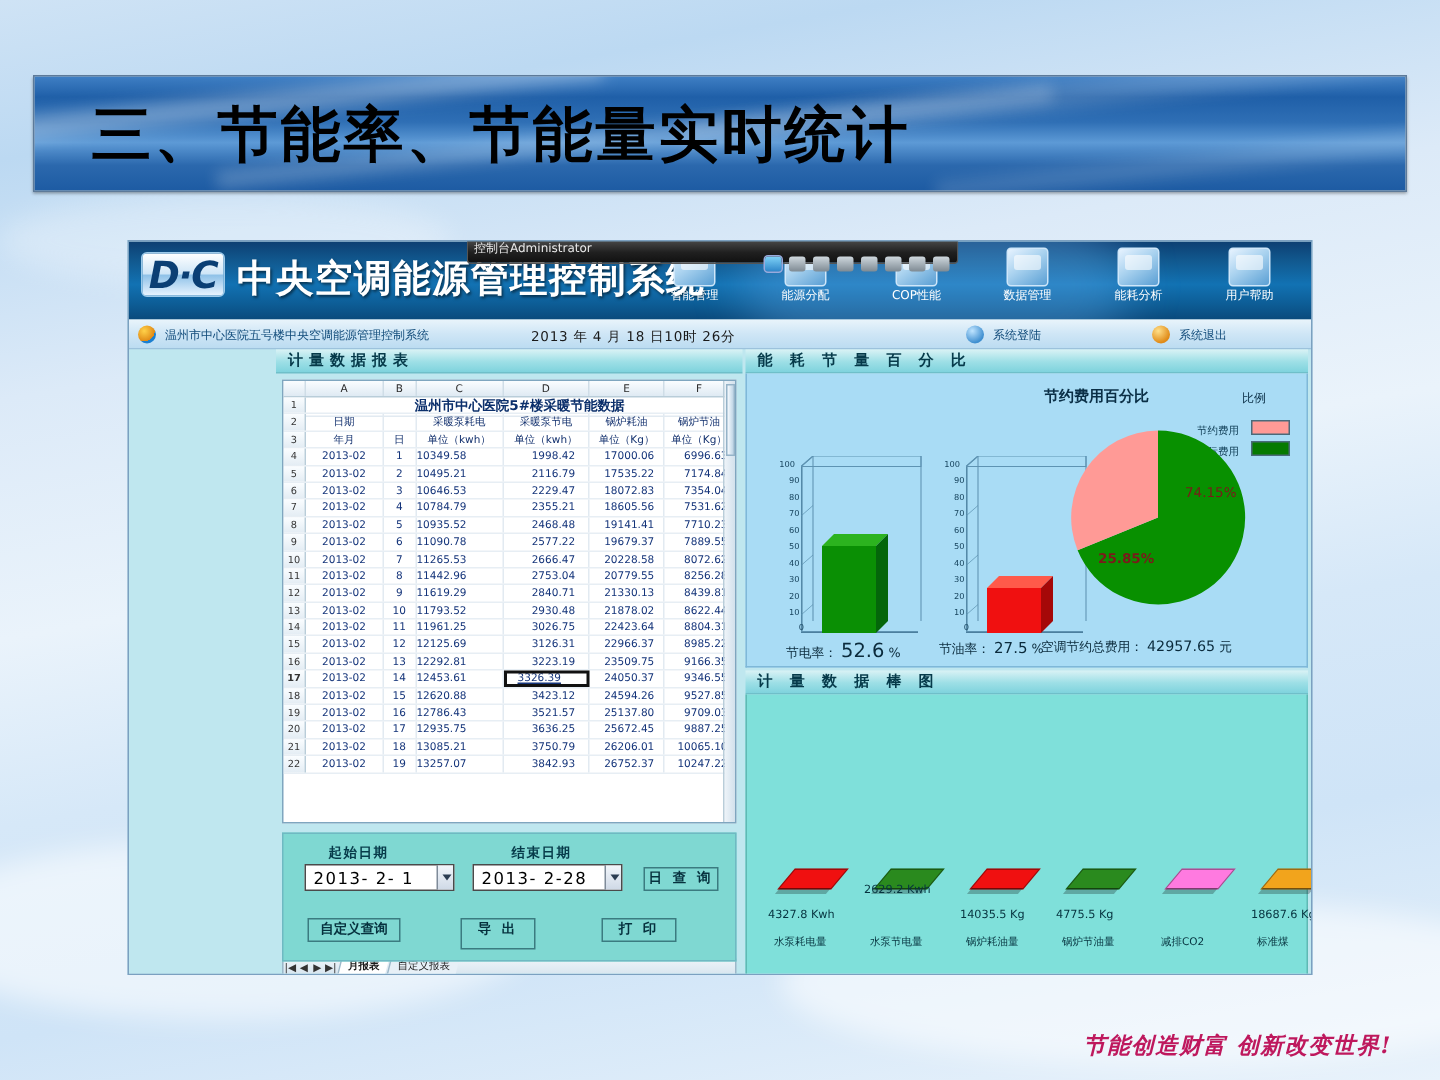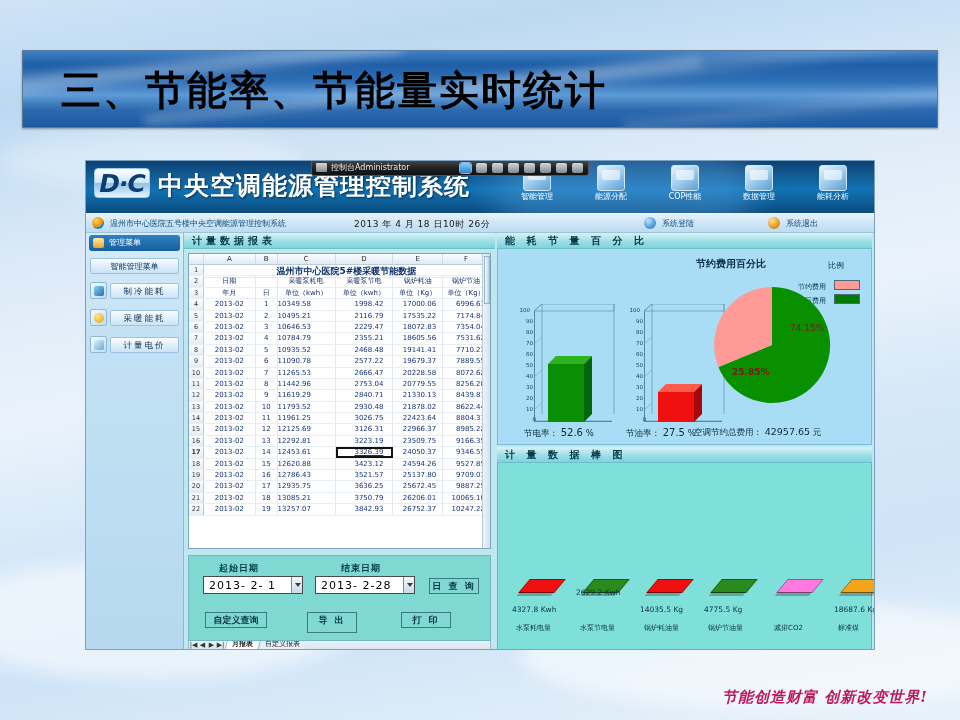--- a/index.html
+++ b/index.html
@@ -58,24 +58,24 @@
   .nav-item{ width:74px; text-align:center; color:#ffffff; font-size:8px; padding-top:2px; cursor:pointer;}
   .nav-ico{ width:28px; height:26px; margin:0 auto 1px; border-radius:3px;
             background:linear-gradient(145deg,#e7f3ff 0%,#a9d2ef 45%,#5a9fd4 100%);
             border:1px solid #cfe7fa; position:relative; }
   .nav-ico::after{ content:""; position:absolute; left:4px; top:4px; width:18px; height:10px;
             background:rgba(255,255,255,.6); border-radius:2px; }
   .nav-lbl{ display:block; line-height:10px; }
 
   
   #console-toolbar{
-    position:absolute; left:225px; top:-1px; width:278px; height:16px; z-index:9;
+    position:absolute; left:225px; top:-1px; width:328px; height:16px; z-index:9;
     background:linear-gradient(180deg,#4a4a4a 0%,#202020 55%,#111 100%);
     border:1px solid #555; border-top:none; border-radius:0 0 3px 3px;
-    display:flex; align-items:center; color:#e9e9e9; font-size:8px;
+    display:flex; align-items:flex-start; color:#e9e9e9; font-size:8px;flex-direction:column;
   }
   #console-toolbar .ct-ico{ width:11px; height:9px; margin-left:4px; border-radius:1px;
       background:linear-gradient(180deg,#d8d8d8,#8c8c8c); display:inline-block;}
   #console-title{ margin-left:4px; white-space:nowrap; }
   #console-toolbar .tb-btns{ margin-left:auto; display:flex; gap:5px; padding-right:5px;}
   .tb-btn{ width:11px; height:10px; border-radius:2px;
       background:linear-gradient(180deg,#cfd8de,#7e8a93); display:block;}
   .tb-btn.sel{ background:linear-gradient(180deg,#7fd2f7,#2e86c9); outline:1px solid #9ad; }
 
   
@@ -142,21 +142,21 @@
   .srow{ display:flex; height:11.4px; font-size:7px; color:#14347a; border-bottom:1px solid #e7eef4;}
   .srow > div{ border-right:1px solid #e2eaf1; line-height:11.4px; }
   .srow .idx{ width:15px; text-align:center; color:#333; background:linear-gradient(180deg,#fafdff,#e4edf4);
      border-right:1px solid #b9cdd9; font-size:6.5px;}
   .srow .a{ width:52px; text-align:center;} .srow .b{ width:22px; text-align:center;}
   .srow .c{ width:58px; text-align:right; padding-right:26px;}
   .srow .d{ width:58px; text-align:right; padding-right:9px;}
   .srow .e{ width:50px; text-align:right; padding-right:6px;}
   .srow .f{ width:47px; text-align:right; padding-right:4px;}
   .srow.sel .idx{ font-weight:bold; }
-  .srow .d.active{ outline:2px solid #111; outline-offset:-2px; text-decoration:underline; }
+  .srow .d.active{ outline:2px solid #111; outline-offset:-2px; text-decoration:underline;text-align:center; }
   #sheet-title{ height:13px; text-align:center; font-size:9px; font-weight:bold; color:#0b2f6b;
      line-height:13px; border-bottom:1px solid #e2eaf1;}
   .hdr2,.hdr3{ color:#12306e; font-weight:normal;}
   .hdr2 div,.hdr3 div{ text-align:center !important; padding-right:0 !important;}
 
   #sheet-tabs{ position:absolute; left:4px; bottom:0; width:303px; height:12px;
      background:linear-gradient(180deg,#eef4f9,#d7e5ef); border:1px solid #9db8ca; border-top:none;
      display:flex; align-items:center; font-size:7px; color:#1a1a1a;}
   .nav-arrow{ width:9px; text-align:center; color:#333; }
   .sheet-tab{ padding:0 5px; height:11px; line-height:11px; border-left:1px solid #9db8ca;
@@ -255,61 +255,39 @@
         <span class="nav-lbl">COP性能</span>
       </div>
       <div class="nav-item">
         <div class="nav-ico"></div>
         <span class="nav-lbl">数据管理</span>
       </div>
       <div class="nav-item">
         <div class="nav-ico"></div>
         <span class="nav-lbl">能耗分析</span>
       </div>
+      <div class="nav-item">
+        <div class="nav-ico"></div>
+        <span class="nav-lbl">用户帮助</span>
+      </div>
     </div>
   </div>
 
   <div id="info-strip">
     <div id="site-icon"></div>
     <div class="lbl" id="site-name">温州市中心医院五号楼中央空调能源管理控制系统</div>
     <div class="lbl" id="datetime">2013 年 4 月 18 日10时 26分</div>
     <div class="sml-ico" id="login-ico"></div>
     <div class="lbl" id="sys-login">系统登陆</div>
     <div class="sml-ico" id="exit-ico"></div>
     <div class="lbl" id="sys-exit">系统退出</div>
   </div>
 
   <div id="app-body">
 
-    <div id="sidebar">
-      <div id="sb-head">
-        <span id="sb-head-ico"></span>
-        <span>管理菜单</span>
-      </div>
-      <div id="sb-sub">智能管理菜单</div>
-
-      <div class="sb-item">
-        <span class="sb-ico i1">
-            <i></i>
-          </span>
-        <span class="sb-btn">制冷能耗</span>
-      </div>
-      <div class="sb-item">
-        <span class="sb-ico i2">
-            <i></i>
-          </span>
-        <span class="sb-btn">采暖能耗</span>
-      </div>
-      <div class="sb-item">
-        <span class="sb-ico i3">
-            <i></i>
-          </span>
-        <span class="sb-btn">计量电价</span>
-      </div>
-    </div>
 
     <div id="main-left">
       <div class="panel-title">计量数据报表</div>
 
       <div id="sheet-wrap">
         <div id="col-head">
           <div class="cw-idx"></div>
           <div class="cw-a">A</div>
           <div class="cw-b">B</div>
           <div class="cw-c">C</div>
@@ -617,21 +595,21 @@
 
             <svg width="60" height="50" style="position:absolute;left:160px;top:135px;">
               <polygon points="0,8 36,8 36,38 0,38" fill="#f01010"></polygon>
               <polygon points="0,8 8,0 44,0 36,8" fill="#ff5a4a"></polygon>
               <polygon points="36,8 44,0 44,30 36,38" fill="#a50808"></polygon>
             </svg>
           </div>
 
           <div style="position:absolute;left:26px;top:178px;font-size:8.5px;color:#0b2b3c;white-space:nowrap;">
             <span>节电率：</span>
-            <span style="font-size:10px;">52.6</span>
+            <span style="font-size:13px;">52.6</span>
             <span>%</span>
           </div>
           <div style="position:absolute;left:128px;top:178px;font-size:8.5px;color:#0b2b3c;white-space:nowrap;">
             <span>节油率：</span>
             <span style="font-size:10px;">27.5</span>
             <span>%</span>
           </div>
 
           <div style="position:absolute;left:198px;top:8px;font-size:10px;font-weight:bold;color:#0a2f46;">节约费用百分比</div>
           <div style="position:absolute;left:330px;top:11px;font-size:8px;color:#0a2f46;">比例</div>

